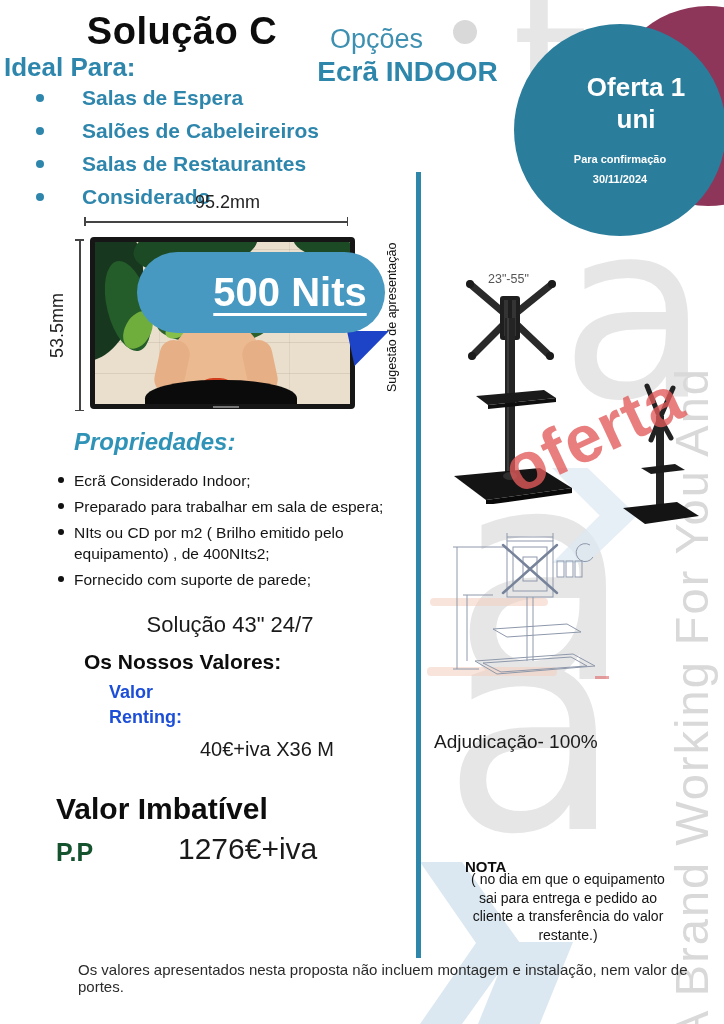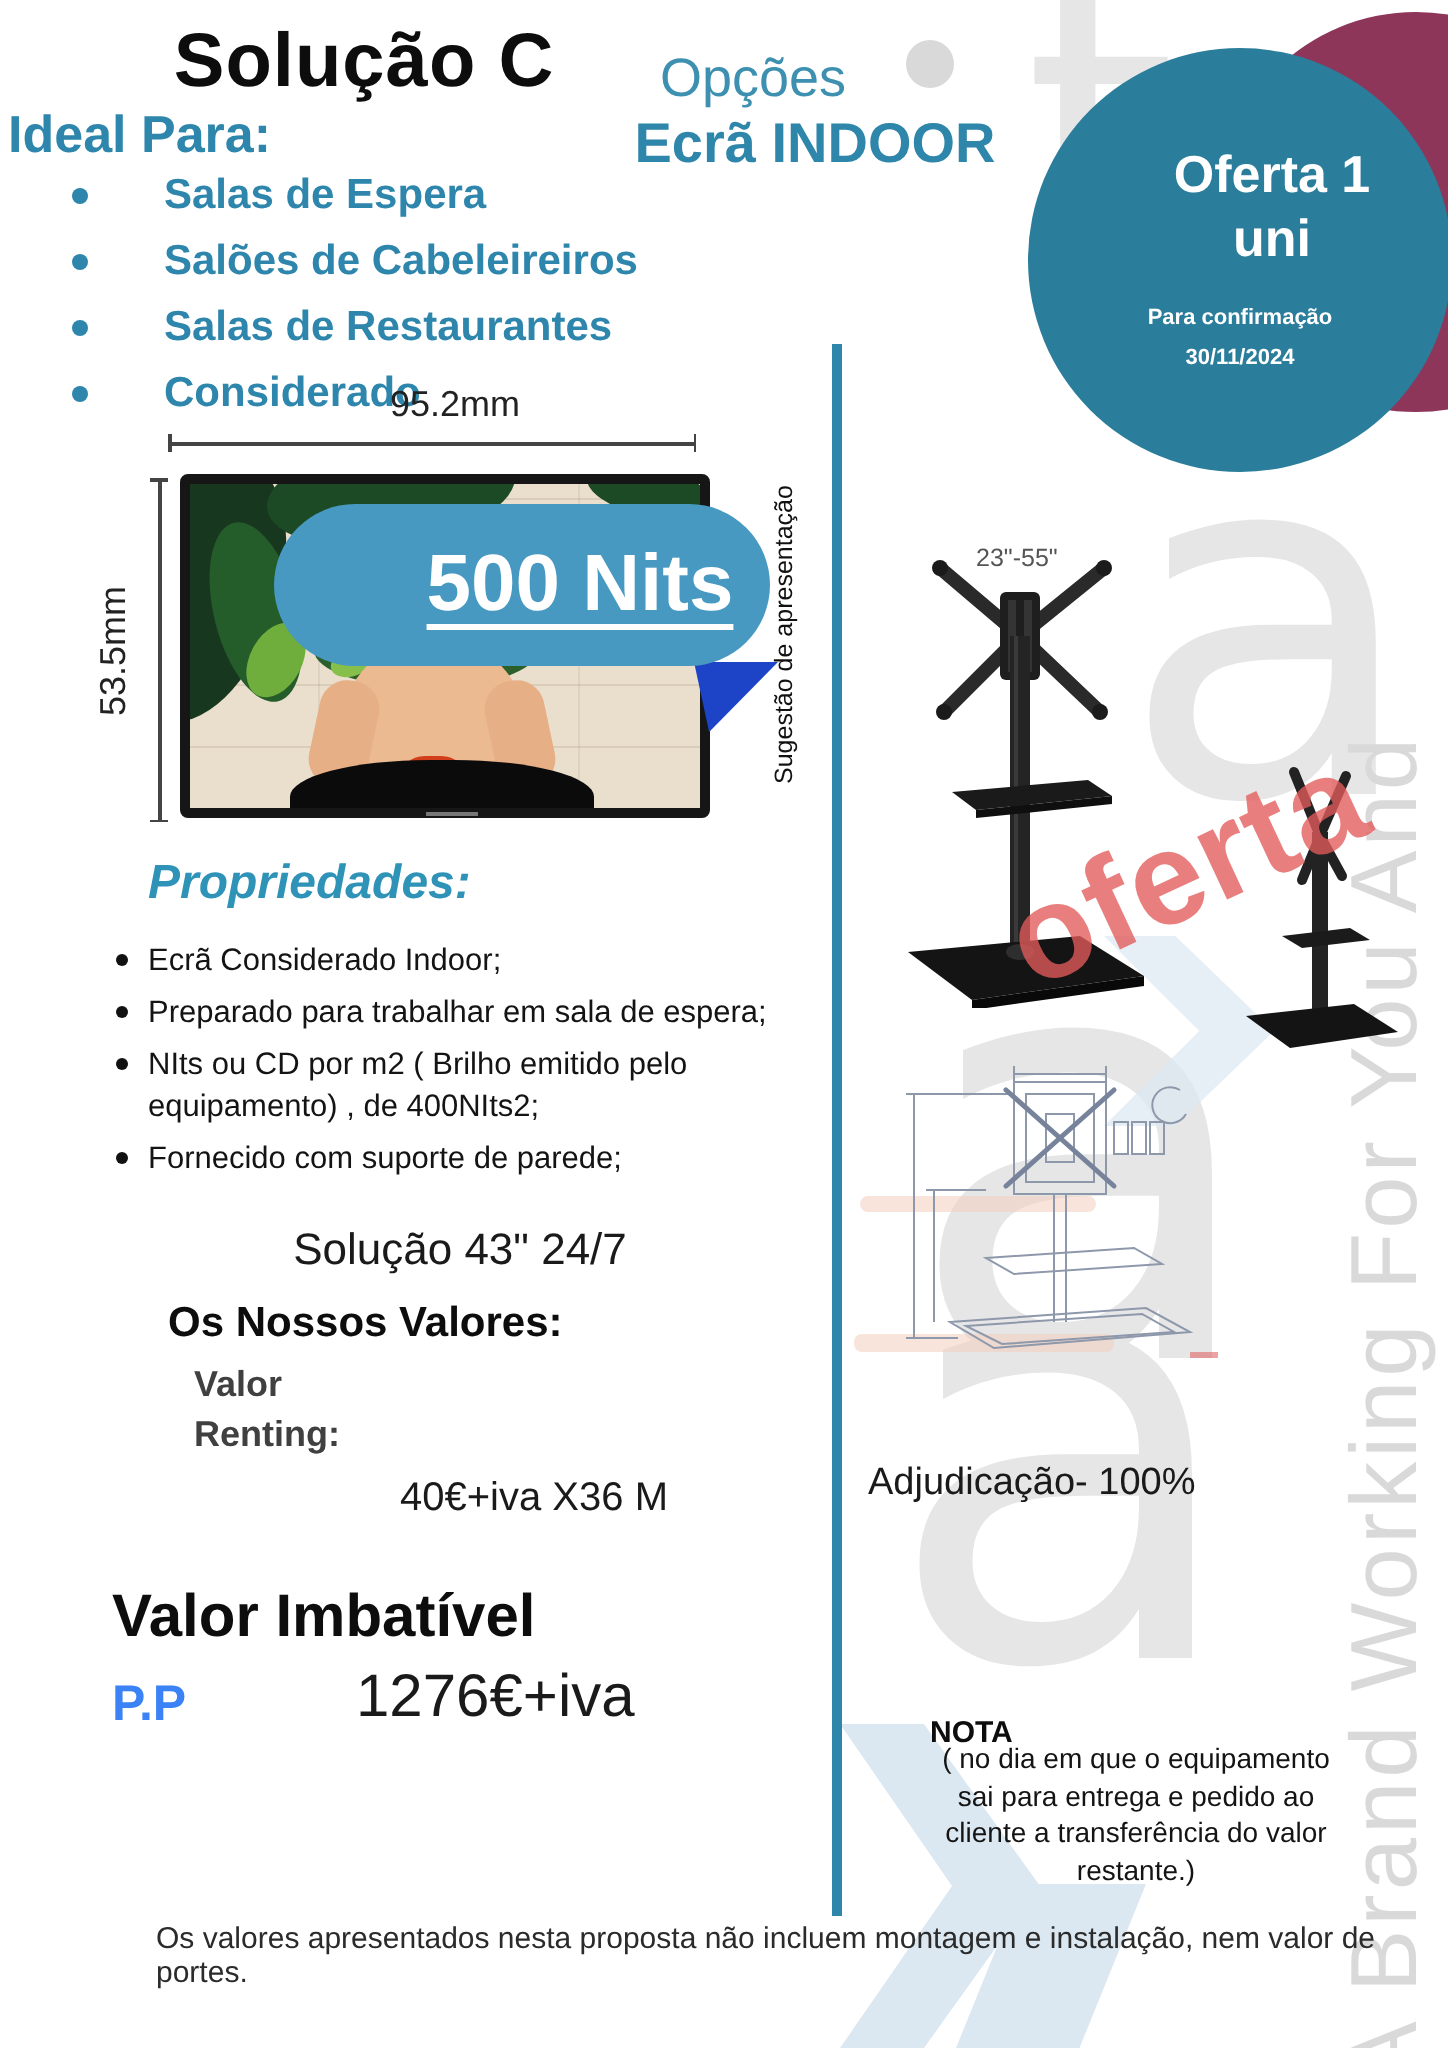--- a/index.html
+++ b/index.html
@@ -75,24 +75,24 @@
   
   .props-head{left:74px;top:428px;font-size:24px;font-weight:800;font-style:italic;color:#2f93b7;z-index:4;}
   .props-list{left:58px;top:470px;width:345px;z-index:4;}
   .props-item{display:flex;margin-bottom:5px;}
   .props-item .dot{width:6px;height:6px;border-radius:50%;background:#111;margin:7px 10px 0 0;flex:none;}
   .props-item span{font-size:15.5px;color:#141414;line-height:21px;}
 
   
   .sol-line{left:110px;top:612px;width:240px;text-align:center;font-size:22px;color:#1a1a1a;z-index:4;}
   .valores-head{left:84px;top:650px;font-size:21px;font-weight:800;color:#0d0d0d;z-index:4;}
-  .renting-label{left:97px;top:680px;width:82px;font-size:18px;font-weight:800;color:#404040;line-height:25px;z-index:4;}
+  .renting-label{left:109px;top:680px;width:82px;font-size:18px;font-weight:800;color:#1d4ed8;line-height:25px;z-index:4;}
   .renting-value{left:200px;top:698px;font-size:20px;color:#1a1a1a;z-index:4;margin-top:40px;}
   .imbativel{left:56px;top:792px;font-size:30px;font-weight:800;color:#0d0d0d;z-index:4;}
-  .pp-label{left:56px;top:838px;font-size:25px;font-weight:800;color:#3b82f6;z-index:4;}
+  .pp-label{left:56px;top:838px;font-size:25px;font-weight:800;color:#14532d;z-index:4;}
   .pp-value{left:178px;top:832px;font-size:30px;color:#1a1a1a;z-index:4;}
 
   
   .vline{left:416px;top:172px;width:5px;height:786px;background:#2e86ab;z-index:1;}
   .size-range{left:488px;top:272px;font-size:12.5px;color:#555;z-index:2;}
   .stand1{left:450px;top:276px;z-index:1;}
   .stand2{left:615px;top:380px;z-index:1;}
   .tech{left:445px;top:533px;z-index:1;}
   .oferta-stamp{left:468px;top:396px;width:250px;text-align:center;font-size:66px;font-weight:800;
                 color:#e35b5b;opacity:.78;transform:rotate(-25deg);z-index:2;letter-spacing:1px;}

